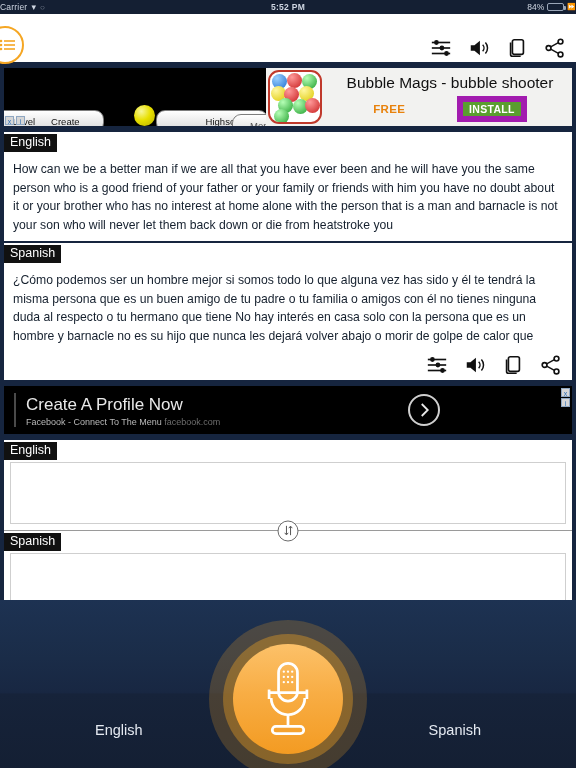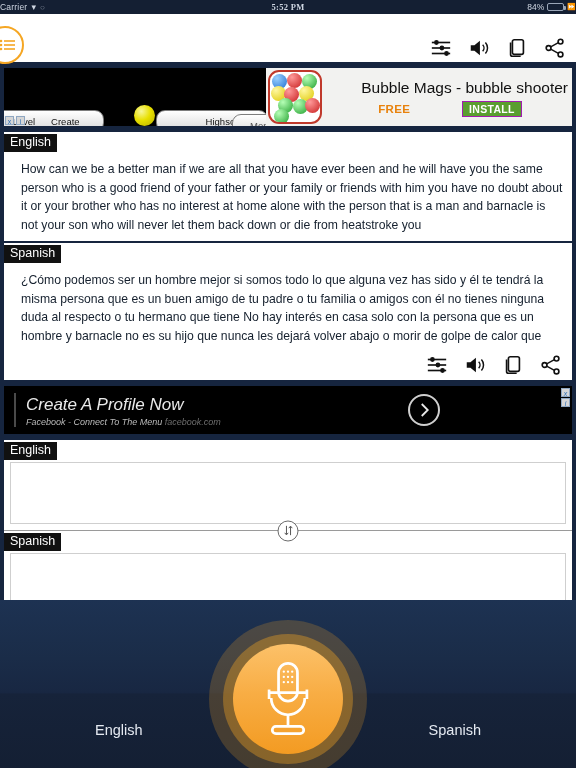--- a/index.html
+++ b/index.html
@@ -20,21 +20,21 @@
     color: #cfd6e2;
     font-size: 9px;
     position: relative;
   }
   .sb-left { display: flex; align-items: center; gap: 4px; }
   .sb-carrier { font-size: 8.5px; letter-spacing: .2px; }
   .wifi-glyph { font-size: 9px; line-height: 1; }
   .bt-glyph { font-size: 8px; opacity: .55; }
   .sb-time {
     position: absolute; left: 0; right: 0; text-align: center;
-    font-size: 8.5px; font-weight: bold; letter-spacing: .3px; font-family: Liberation Serif, serif;
+    font-size: 8.5px; font-weight: bold; letter-spacing: .3px;
   }
   .sb-right {
     margin-left: auto; display: flex; align-items: center; gap: 3px;
     font-size: 8.5px;
   }
   .batt {
     position: relative; width: 17px; height: 8px;
     border: 1px solid #9aa6b8; border-radius: 2px; padding: 1px;
   }
   .batt::after {
@@ -108,50 +108,49 @@
     padding-left: 4px; position: relative;
   }
   .ad-icon {
     width: 54px; height: 54px; border-radius: 11px;
     border: 2px solid #c0392b; background: #fff;
     position: relative; overflow: hidden; flex: none;
     margin-left: -2px;
   }
   .bub { position: absolute; width: 15px; height: 15px; border-radius: 50%; }
   .ad-texts { flex: 1; padding: 0 4px 0 10px; text-align: center; }
-  .ad-title { font-size: 15.5px; color: #111; line-height: 20px; text-align: right; }
+  .ad-title { font-size: 15.5px; color: #111; line-height: 20px; }
   .ad-sub { display: flex; align-items: center; justify-content: center; gap: 52px; margin-top: 3px; }
   .ad-free { color: #e8820c; font-size: 11.5px; font-weight: bold; letter-spacing: .3px; }
   .ad-install {
     background: #5a9e2f; color: #fff; font-size: 10.5px; font-weight: bold;
-    padding: 1px 6px; border: 1px solid #a21caf; letter-spacing: .3px;
+    padding: 1px 6px; border: 6px solid #a21caf; letter-spacing: .3px;
   }
 
   
   .result-wrap { margin: 2px; border: 2px solid #16253f; background: #fff; }
   .lang-tag {
     display: inline-block; background: #111; color: #fff;
     font-size: 12.5px; padding: 1px 6px 2px 6px; line-height: 15px;
   }
   .result-text {
     font-size: 12.2px; color: #15202e; line-height: 18.5px;
     padding: 8px 9px 7px 9px;
-    margin-left: 8px;
   }
   .res-divider { height: 2px; background: #16253f; }
   .toolbar-inline {
     display: flex; justify-content: flex-end; align-items: center;
     gap: 16px; padding: 2px 10px 4px 0;
   }
 
   
   .ad-fb {
     margin: 2px; height: 52px; background: #000;
     border: 2px solid #16253f;
-    display: flex; align-items: center; position: relative; font-style: italic;
+    display: flex; align-items: center; position: relative;
   }
   .fb-accent { width: 2px; height: 34px; background: #4a4a4a; margin-left: 10px; }
   .fb-texts { margin-left: 10px; }
   .fb-title { color: #e9e9e9; font-size: 17px; line-height: 21px; }
   .fb-sub { font-size: 9px; color: #b9b9b9; margin-top: 2px; }
   .fb-sub .dom { color: #6d6d6d; text-align: center; }
   .fb-arrow {
     position: absolute; left: 404px; top: 50%; transform: translateY(-50%);
     width: 32px; height: 32px; border: 2px solid #cfcfcf; border-radius: 50%;
     display: flex; align-items: center; justify-content: center;

